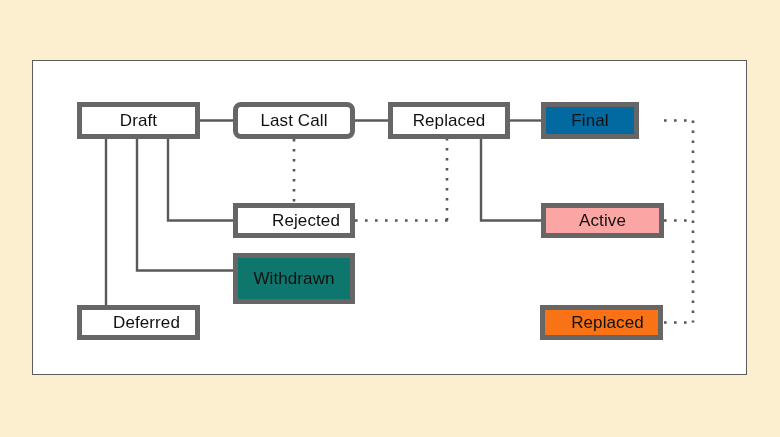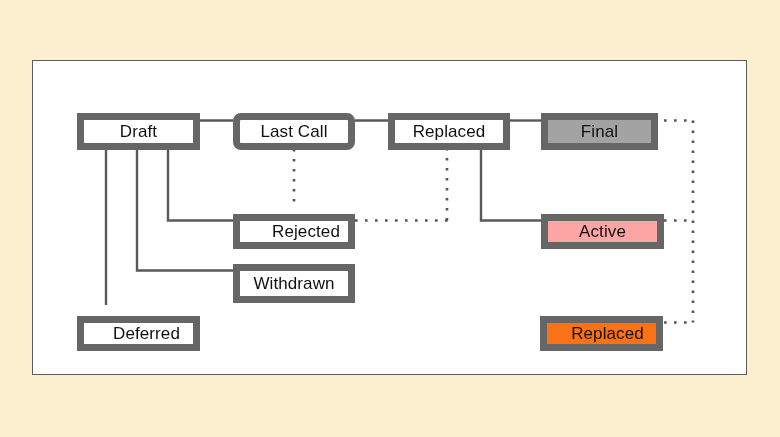--- a/index.html
+++ b/index.html
@@ -31,32 +31,31 @@
   #canvas {
     position: absolute;
     left: 0;
     top: 0;
     width: 780px;
     height: 437px;
   }
   .node {
     position: absolute;
     background: #ffffff;
-    border: 7px solid #4d7c0f;
+    border: 5px solid #4d7c0f;
     box-sizing: border-box;
     display: flex;
     align-items: center;
     justify-content: center;
     font-family: "Liberation Sans", sans-serif;
     font-size: 17px;
     color: #111111;
     letter-spacing: 0.1px;
     line-height: 1;
     white-space: nowrap;
-    margin-top: 11px;
   }
 </style>
 </head>
 <body>
 
 <div id="stage">
 
   <div id="panel"></div>
 
   <svg id="canvas" viewBox="0 0 780 437" xmlns="http://www.w3.org/2000/svg">
@@ -94,30 +93,30 @@
   <div id="nodes">
       <div class="node" style="left: 77px; top: 102px; width: 123px; height: 37px; background: rgb(255, 255, 255); border-color: rgb(102, 102, 102);">
         <span>Draft</span>
       </div>
       <div class="node" style="left: 233px; top: 102px; width: 122px; height: 37px; background: rgb(255, 255, 255); border-color: rgb(102, 102, 102); border-radius: 8px;">
         <span>Last Call</span>
       </div>
       <div class="node" style="left: 388px; top: 102px; width: 122px; height: 37px; background: rgb(255, 255, 255); border-color: rgb(102, 102, 102);">
         <span>Replaced</span>
       </div>
-      <div class="node" style="left: 541px; top: 102px; width: 117px; height: 37px; background: #a3a3a3; border-color: rgb(102, 102, 102);">
+      <div class="node" style="left: 541px; top: 102px; width: 98px; height: 37px; background: #0369a1; border-color: rgb(102, 102, 102);">
         <span>Final</span>
       </div>
       <div class="node" style="left: 233px; top: 203px; width: 122px; height: 35px; background: rgb(255, 255, 255); border-color: rgb(102, 102, 102); padding-left: 24px;">
         <span>Rejected</span>
       </div>
       <div class="node" style="left: 541px; top: 203px; width: 123px; height: 35px; background: #fca5a5; border-color: rgb(102, 102, 102);">
         <span>Active</span>
       </div>
-      <div class="node" style="left: 233px; top: 253px; width: 122px; height: 39px; background: #ffffff; border-color: rgb(102, 102, 102);">
+      <div class="node" style="left: 233px; top: 253px; width: 122px; height: 51px; background: #0f766e; border-color: rgb(102, 102, 102);">
         <span>Withdrawn</span>
       </div>
       <div class="node" style="left: 77px; top: 305px; width: 123px; height: 35px; background: rgb(255, 255, 255); border-color: rgb(102, 102, 102); padding-left: 16px;">
         <span>Deferred</span>
       </div>
       <div class="node" style="left: 540px; top: 305px; width: 123px; height: 35px; background: #f97316; border-color: rgb(102, 102, 102); padding-left: 12px;">
         <span>Replaced</span>
       </div>
     </div>
 

